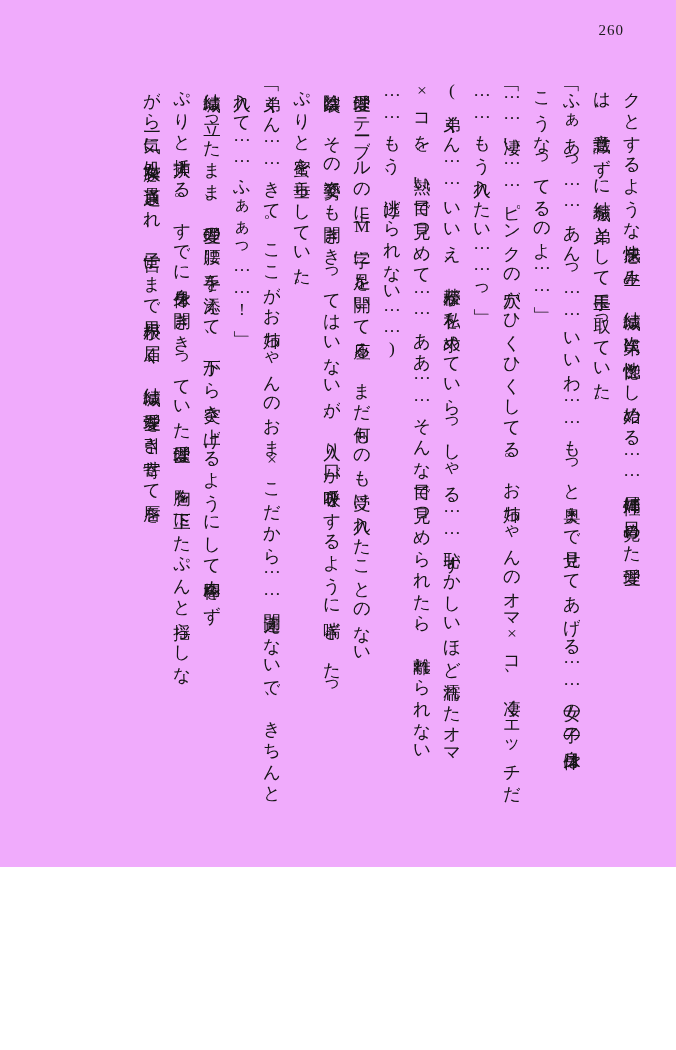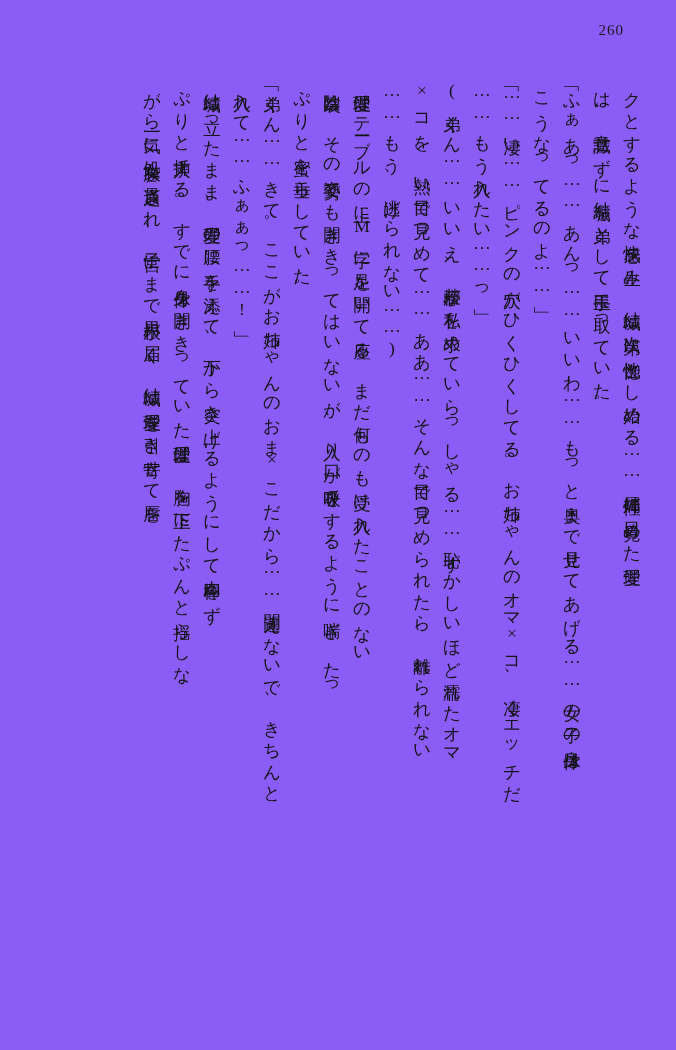--- a/index.html
+++ b/index.html
@@ -10,23 +10,23 @@
   body {
     width: 676px;
     height: 1050px;
     overflow: hidden;
     font-family: "Liberation Serif", "DejaVu Serif", serif;
     color: #111111;
   }
   .page {
     position: relative;
     width: 676px;
-    height: 1050px;
+    height: 867px;
     box-sizing: border-box;
-    background: #8b5cf6;
+    background: #f0abfc;
   }
   .page-number {
     position: absolute;
     top: 22px;
     right: 52px;
     font-size: 15px;
     letter-spacing: 1px;
     color: #1a1a1a;
     font-family: "Liberation Serif", "DejaVu Serif", serif;
   }

